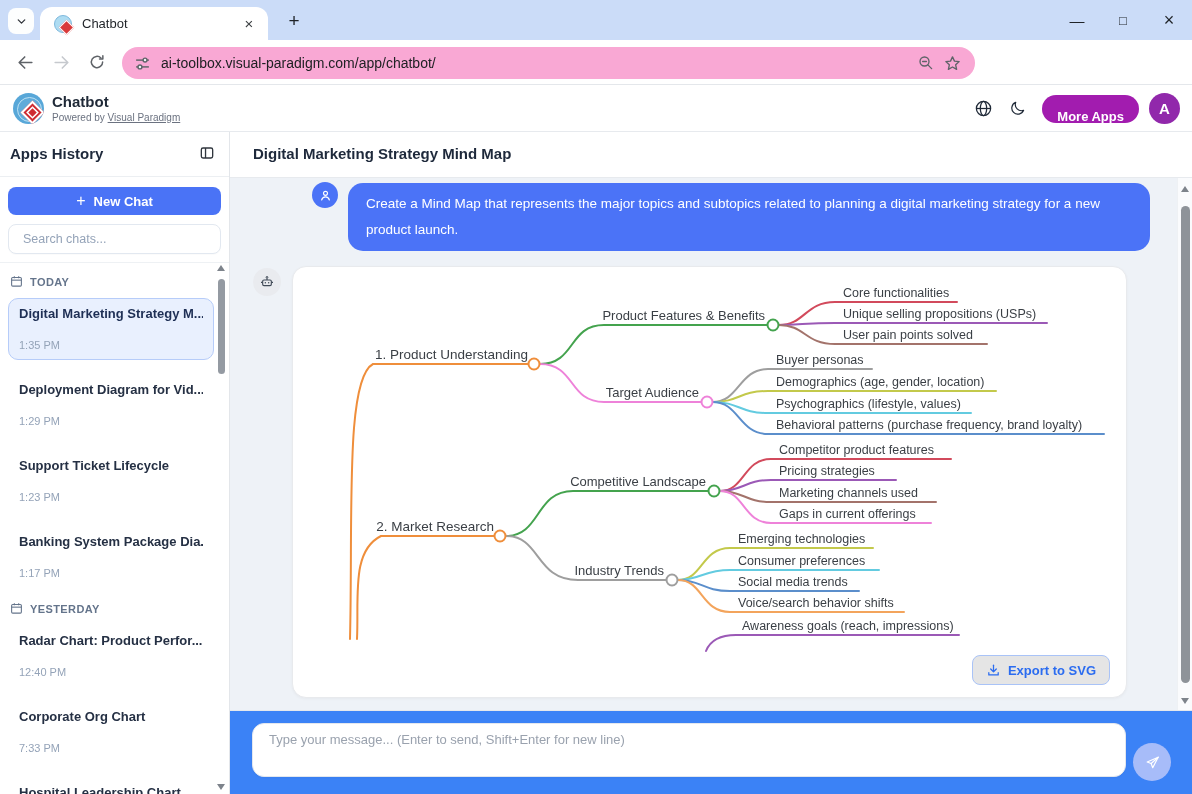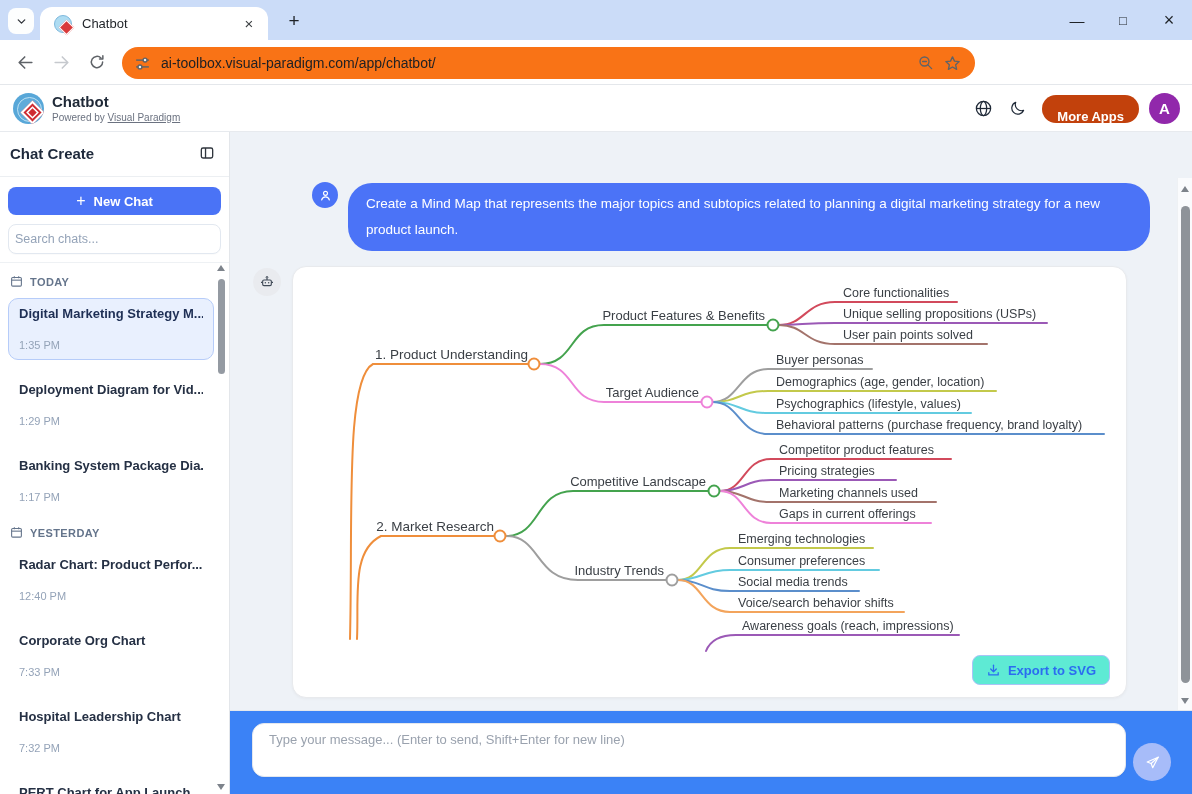--- a/index.html
+++ b/index.html
@@ -12,21 +12,21 @@
   .favicon { width:18px; height:18px; border-radius:50%; background:#aedcf2; position:relative; flex:0 0 auto; border:1px solid #7fb9dd; }
   .favicon::before { content:""; position:absolute; right:-1px; bottom:-1px; width:9px; height:9px; background:#d93a3a; transform:rotate(45deg); border:1.5px solid #fff; }
   .tab-title { font-size:13px; color:#1f2328; margin-left:10px; flex:1; }
   .tab-close { font-size:15px; color:#3c4043; width:18px; height:18px; line-height:17px; text-align:center; border-radius:50%; }
   .newtab-btn { position:absolute; left:282px; top:9px; width:24px; height:24px; font-size:19px; color:#1f2328; text-align:center; line-height:23px; font-weight:300; }
   .win-controls { position:absolute; right:0; top:0; height:40px; display:flex; }
   .win-btn { width:46px; height:40px; display:flex; align-items:center; justify-content:center; font-size:15px; color:#1f2328; }
 
   .toolbar { position:absolute; left:0; top:40px; width:1192px; height:45px; background:#ffffff; border-bottom:1px solid #e4e7eb; display:flex; align-items:center; }
   .nav-ic { width:30px; height:30px; display:flex; align-items:center; justify-content:center; margin-left:6px; }
-  .omnibox { position:absolute; left:122px; top:7px; width:853px; height:32px; background:#f97316; border-radius:16px; display:flex; align-items:center; padding:0 10px 0 12px; }
+  .omnibox { position:absolute; left:122px; top:7px; width:853px; height:32px; background:#f9a8d4; border-radius:16px; display:flex; align-items:center; padding:0 10px 0 12px; }
   .url-text { font-size:14px; color:#202124; margin-left:10px; flex:1; }
   .omni-ic { width:26px; height:26px; display:flex; align-items:center; justify-content:center; color:#5f6368; }
   .ext-area { position:absolute; right:0; top:40px; height:45px; display:flex; align-items:center; }
   .ext-ic { width:30px; height:30px; display:flex; align-items:center; justify-content:center; margin-right:7px; }
   .doc-ic { width:16px; height:19px; background:#3a7cec; border-radius:2.5px; position:relative; }
   .doc-ic::before { content:""; position:absolute; left:3px; top:4px; width:8px; height:1.5px; background:#cfe0fb; box-shadow:0 3px 0 #cfe0fb, 0 6px 0 #cfe0fb; }
   .doc-badge { position:absolute; right:-4px; bottom:-3px; width:11px; height:11px; background:#f7c51d; border-radius:50%; color:#333; font-size:8px; line-height:11px; text-align:center; font-weight:bold; }
   .chrome-divider { width:1px; height:20px; background:#d4d8dd; margin:0 10px 0 4px; }
   .chrome-avatar { width:26px; height:26px; border-radius:50%; background:#19999a; color:#fff; font-size:13px; font-weight:bold; display:flex; align-items:center; justify-content:center; margin-right:8px; }
   .dots { font-size:17px; color:#5f6368; margin-right:14px; letter-spacing:0; }
@@ -34,31 +34,31 @@
   
   .appheader { position:absolute; left:0; top:85px; width:1192px; height:47px; background:#fff; border-bottom:1px solid #e7eaee; }
   .vp-logo { position:absolute; left:13px; top:8px; width:31px; height:31px; border-radius:50%; background:#58a7d8; overflow:hidden; }
   .vp-logo::before { content:""; position:absolute; left:4px; top:4px; width:23px; height:23px; border-radius:50%; border:1.5px solid #bfe2f4; box-shadow:inset 0 0 0 20px rgba(255,255,255,0.05); }
   .vp-logo::after { content:""; position:absolute; right:3px; bottom:3px; width:13px; height:13px; background:#cf2b32; transform:rotate(45deg); border:2px solid #fff; box-shadow:inset 0 0 0 2px #cf2b32, inset 0 0 0 3.5px #fff; }
   .app-name { position:absolute; left:52px; top:8px; font-size:15px; font-weight:bold; color:#1f2937; }
   .powered { position:absolute; left:52px; top:27px; font-size:10px; color:#6b7280; }
   .powered a { color:#6b7280; text-decoration:underline; }
   .hdr-right { position:absolute; right:12px; top:0; height:47px; display:flex; align-items:center; }
   .hdr-ic { width:34px; height:34px; display:flex; align-items:center; justify-content:center; }
-  .more-apps { height:24px; background:#c2410c; color:#fff; border:none; border-radius:16px; font-size:13px; font-weight:bold; padding:14px 15px; margin:0 10px 0 8px; font-family:"Liberation Sans",sans-serif; }
+  .more-apps { height:24px; background:#a21caf; color:#fff; border:none; border-radius:16px; font-size:13px; font-weight:bold; padding:14px 15px; margin:0 10px 0 8px; font-family:"Liberation Sans",sans-serif; }
   .app-avatar { width:31px; height:31px; border-radius:50%; background:#9128ab; color:#fff; font-weight:bold; font-size:15px; display:flex; align-items:center; justify-content:center; }
 
   
   .sidebar { position:absolute; left:0; top:132px; width:230px; height:662px; background:#fff; border-right:1px solid #e3e6ea; }
   .sb-header { position:absolute; left:0; top:0; width:229px; height:45px; border-bottom:1px solid #eceff2; }
   .sb-title { position:absolute; left:10px; top:13px; font-size:15px; font-weight:bold; color:#1e293b; }
   .sb-toggle { position:absolute; right:14px; top:13px; }
   .newchat { position:absolute; left:8px; top:55px; width:213px; height:28px; background:#4a73f6; border:none; border-radius:8px; color:#fff; font-size:13px; font-weight:600; display:flex; align-items:center; justify-content:center; gap:8px; font-family:"Liberation Sans",sans-serif; }
   .newchat .plus { font-size:16px; font-weight:400; }
-  .sb-search { position:absolute; left:8px; top:92px; width:213px; height:30px; border:1px solid #e2e8f0; border-radius:8px; padding:0 6px; font-size:12.5px; color:#334155; font-family:"Liberation Sans",sans-serif; box-shadow:0 1px 1px rgba(0,0,0,0.02); }
+  .sb-search { position:absolute; left:8px; top:92px; width:213px; height:30px; border:1px solid #e2e8f0; border-radius:8px; padding:0 14px; font-size:12.5px; color:#334155; font-family:"Liberation Sans",sans-serif; box-shadow:0 1px 1px rgba(0,0,0,0.02); }
   .sb-search::placeholder { color:#94a3b8; }
   .sb-listrule { position:absolute; left:0; top:130px; width:229px; border-top:1px solid #eef1f4; }
   .sb-list { position:absolute; left:0; top:131px; width:215px; height:531px; overflow:hidden; }
   .sec-head { display:flex; align-items:center; gap:7px; margin:12px 0 10px 10px; font-size:11px; font-weight:bold; color:#64748b; letter-spacing:0.4px; }
   .chat-item { margin:0 1px 14px 8px; padding:7px 10px 8px 10px; border-radius:10px; border:1px solid transparent; }
   .chat-item.selected { background:#e9f0fe; border-color:#b6ccf9; }
   .ci-title { font-size:13px; font-weight:600; color:#253044; white-space:nowrap; overflow:hidden; }
   .chat-item.selected .ci-title { color:#1e2f55; }
   .ci-time { font-size:11px; color:#94a3b8; margin-top:18px; }
   .sb-scroll { position:absolute; right:3px; top:133px; width:9px; height:527px; }
@@ -68,25 +68,25 @@
   .sb-scroll .tri-up { position:absolute; left:0; top:0; }
   .sb-scroll .tri-down { position:absolute; left:0; bottom:2px; }
 
   
   .main { position:absolute; left:230px; top:132px; width:962px; height:662px; background:#eef2f7; }
   .main-titlebar { position:absolute; left:0; top:0; width:962px; height:46px; background:#fff; border-bottom:1px solid #e7eaee; }
   .page-title { position:absolute; left:23px; top:13px; font-size:15px; font-weight:bold; color:#1e293b; }
 
   .chat-area { position:absolute; left:0; top:46px; width:962px; height:532px; }
   .user-avatar { position:absolute; left:82px; top:4px; width:26px; height:26px; border-radius:50%; background:#4b73f7; display:flex; align-items:center; justify-content:center; }
-  .user-bubble { position:absolute; left:118px; top:5px; right:42px; background:#4b73f7; border-radius:24px; padding:8px 18px; color:#fff; font-size:13.5px; line-height:26px; }
+  .user-bubble { position:absolute; left:118px; top:5px; right:42px; background:#4b73f7; border-radius:15px; padding:8px 18px; color:#fff; font-size:13.5px; line-height:26px; }
   .bot-avatar { position:absolute; left:23px; top:90px; width:28px; height:28px; border-radius:50%; background:#e9ebef; display:flex; align-items:center; justify-content:center; }
   .mindmap-card { position:absolute; left:62px; top:88px; width:835px; height:432px; background:#fff; border:1px solid #e8eaed; border-radius:14px; box-shadow:0 1px 3px rgba(0,0,0,0.04); }
   .mindmap-svg { position:absolute; left:0; top:0; }
-  .export-btn { position:absolute; right:16px; bottom:12px; height:30px; padding:0 13px; background:#5eead4; border:1px solid #a9c3f7; border-radius:8px; color:#2b6cf0; font-size:13px; font-weight:600; display:flex; align-items:center; gap:7px; font-family:"Liberation Sans",sans-serif; }
+  .export-btn { position:absolute; right:16px; bottom:12px; height:30px; padding:0 13px; background:#e5e5e5; border:1px solid #a9c3f7; border-radius:8px; color:#2b6cf0; font-size:13px; font-weight:600; display:flex; align-items:center; gap:7px; font-family:"Liberation Sans",sans-serif; }
 
   .main-scroll { position:absolute; right:0; top:0; width:15px; height:532px; background:#fafbfd; border-left:1px solid #eef1f4; }
   .main-thumb { position:absolute; left:3px; top:28px; width:9px; height:477px; background:#8e9399; border-radius:5px; }
   .main-scroll .tri-up { position:absolute; left:3px; top:8px; }
   .main-scroll .tri-down { position:absolute; left:3px; bottom:6px; }
 
   .input-bar { position:absolute; left:0; top:578px; width:962px; height:84px; background:#3b82f6; border-top:1px solid #e5e8ec; }
   .msg-input { position:absolute; left:22px; top:12px; width:874px; height:54px; border:1px solid #e3e7ee; border-radius:12px; padding:0 18px 22px 16px; font-size:13px; color:#334155; font-family:"Liberation Sans",sans-serif; box-shadow:0 1px 2px rgba(0,0,0,0.03); }
   .msg-input::placeholder { color:#9aa2ae; }
   .send-btn { position:absolute; left:903px; top:32px; width:38px; height:38px; border-radius:50%; background:#a7bcf9; border:none; display:flex; align-items:center; justify-content:center; }
@@ -190,21 +190,21 @@
           <path d="M20.6 14.5A8.6 8.6 0 0 1 9.5 3.4a8.6 8.6 0 1 0 11.1 11.1z" fill="none" stroke="#1f2937" stroke-width="1.7" stroke-linejoin="round"></path>
         </svg>
     </div>
     <button class="more-apps">More Apps</button>
     <div class="app-avatar">A</div>
   </div>
 </div>
 
 <div class="sidebar">
   <div class="sb-header">
-    <div class="sb-title">Chat Create</div>
+    <div class="sb-title">Apps History</div>
     <div class="sb-toggle">
       <svg width="16" height="16" viewBox="0 0 24 24">
           <rect x="3.5" y="4.5" width="17" height="15" rx="2.5" fill="none" stroke="#30363e" stroke-width="2"></rect>
           <line x1="9.8" y1="4.5" x2="9.8" y2="19.5" stroke="#30363e" stroke-width="2"></line>
         </svg>
     </div>
   </div>
   <button class="newchat">
     <span class="plus">+</span>
     <span>New Chat</span>
@@ -224,20 +224,24 @@
     </div>
     <div class="chat-item selected">
       <div class="ci-title">Digital Marketing Strategy M...</div>
       <div class="ci-time">1:35 PM</div>
     </div>
     <div class="chat-item">
       <div class="ci-title">Deployment Diagram for Vid...</div>
       <div class="ci-time">1:29 PM</div>
     </div>
     <div class="chat-item">
+      <div class="ci-title">Support Ticket Lifecycle</div>
+      <div class="ci-time">1:23 PM</div>
+    </div>
+    <div class="chat-item">
       <div class="ci-title">Banking System Package Dia...</div>
       <div class="ci-time">1:17 PM</div>
     </div>
 
     <div class="sec-head">
       <svg width="13" height="13" viewBox="0 0 24 24">
           <rect x="3" y="4.5" width="18" height="16" rx="2" fill="none" stroke="#64748b" stroke-width="2"></rect>
           <line x1="3" y1="9.5" x2="21" y2="9.5" stroke="#64748b" stroke-width="2"></line>
           <line x1="8" y1="2.5" x2="8" y2="6" stroke="#64748b" stroke-width="2"></line>
           <line x1="16" y1="2.5" x2="16" y2="6" stroke="#64748b" stroke-width="2"></line>
@@ -263,20 +267,23 @@
 
   </div>
   <div class="sb-scroll">
     <div class="tri-up"></div>
     <div class="sb-thumb"></div>
     <div class="tri-down"></div>
   </div>
 </div>
 
 <div class="main">
+  <div class="main-titlebar">
+    <div class="page-title">Digital Marketing Strategy Mind Map</div>
+  </div>
 
   <div class="chat-area">
     <div class="user-avatar">
       <svg width="15" height="15" viewBox="0 0 24 24">
           <circle cx="12" cy="8.5" r="3.2" fill="none" stroke="#fff" stroke-width="1.8"></circle>
           <path d="M5.8 19.2c.9-3.4 3.1-5 6.2-5s5.3 1.6 6.2 5" fill="none" stroke="#fff" stroke-width="1.8" stroke-linecap="round"></path>
         </svg>
     </div>
     <div class="user-bubble">Create a Mind Map that represents the major topics and subtopics related to planning a digital marketing strategy for a new product launch.</div>
 

